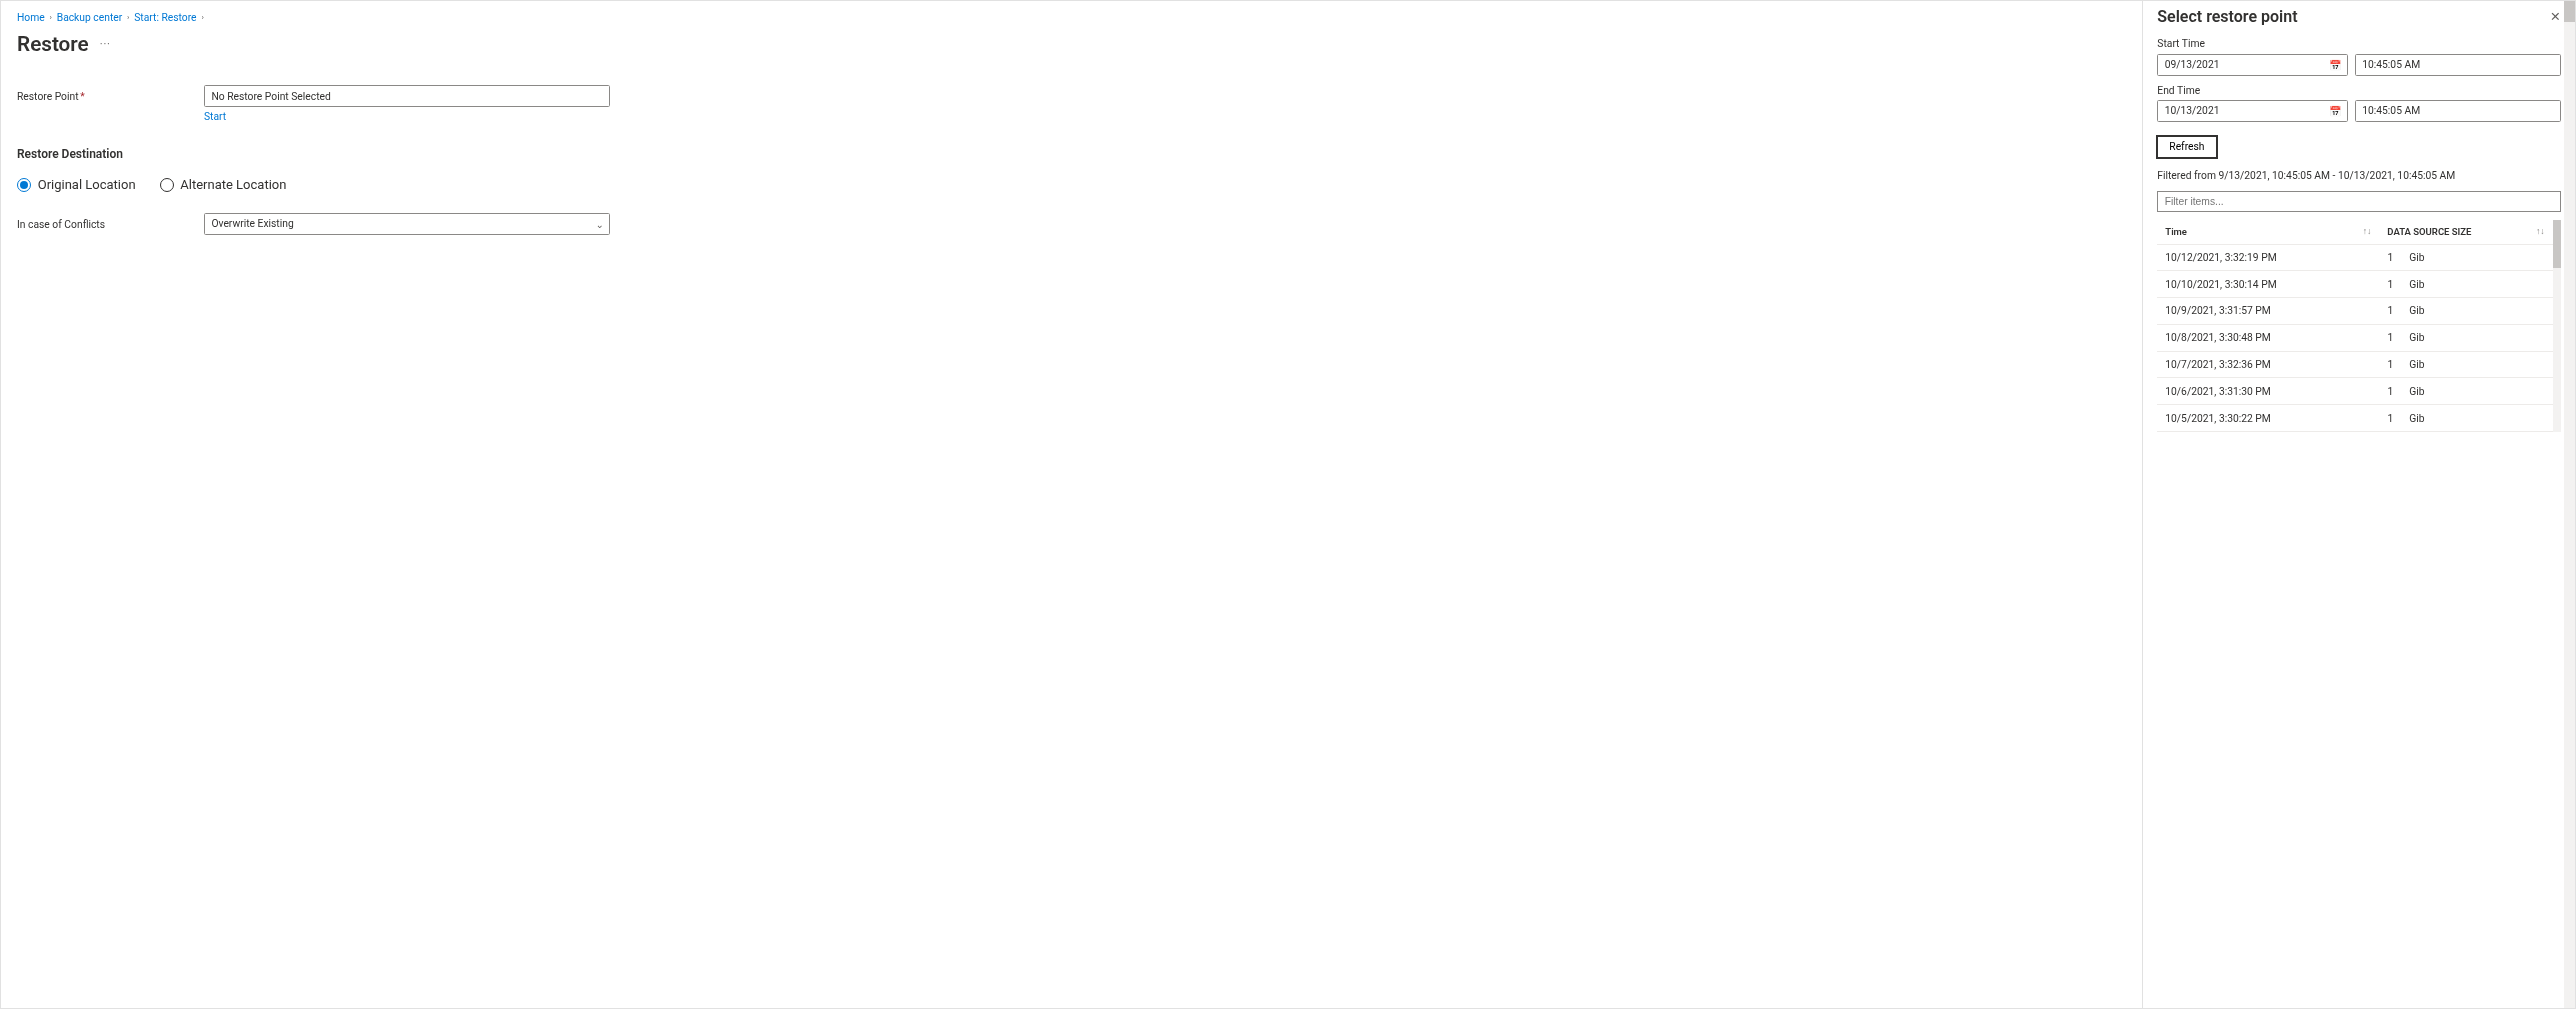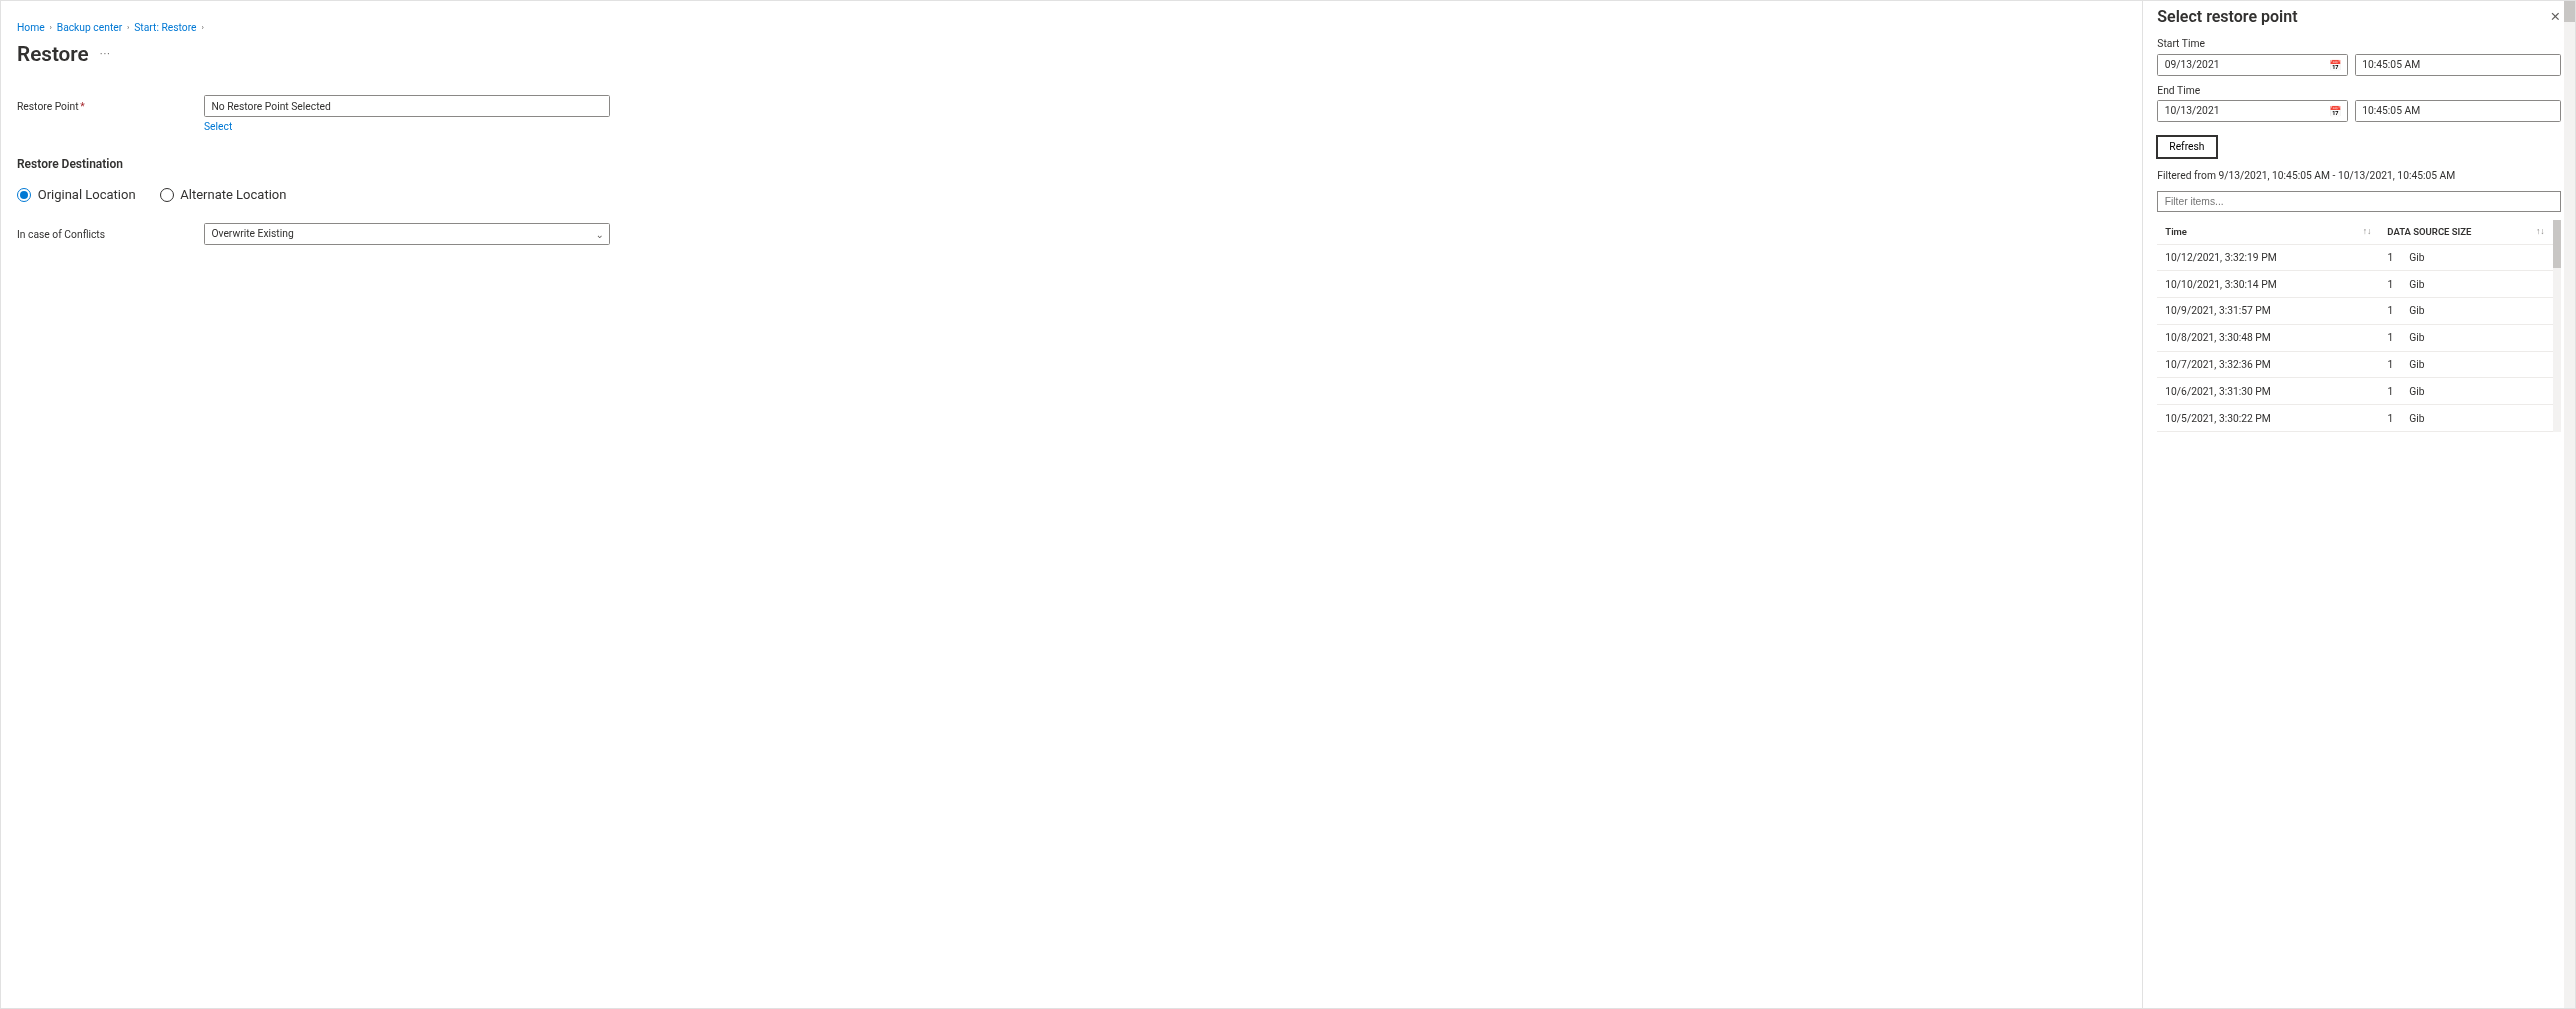--- a/index.html
+++ b/index.html
@@ -10,21 +10,21 @@
     background: #ffffff;
     display: flex;
     width: 100%;
     height: 100vh;
     overflow: hidden;
     border: 0.8px solid #e1e1e1;
   }
   
   .main {
     flex: 1;
-    padding: 20px 16px;
+    padding: 10px 16px;
     overflow-y: auto;
   }
   .breadcrumb {
     display: flex;
     align-items: center;
     gap: 4.8px;
     font-size: 10.3px;
     margin-bottom: 8px;
   }
   .breadcrumb a { color: #0078d4; text-decoration: none; }
@@ -167,21 +167,21 @@
     <h1 class="page-title">Restore</h1>
     <span class="more-icon">···</span>
   </div>
 
   <div class="form-row">
     <div class="form-label">
       <span>Restore Point</span><span class="req">*</span>
     </div>
     <div class="form-field">
       <input class="text-input" type="text" readonly="" value="No Restore Point Selected" style="">
-      <span class="link">Select</span>
+      <span class="link">Start</span>
     </div>
   </div>
 
   <div class="section-heading">Restore Destination</div>
 
   <div class="radio-row">
     <label class="radio-opt">
       <span class="radio checked"></span>
       <span>Original Location</span>
     </label>

